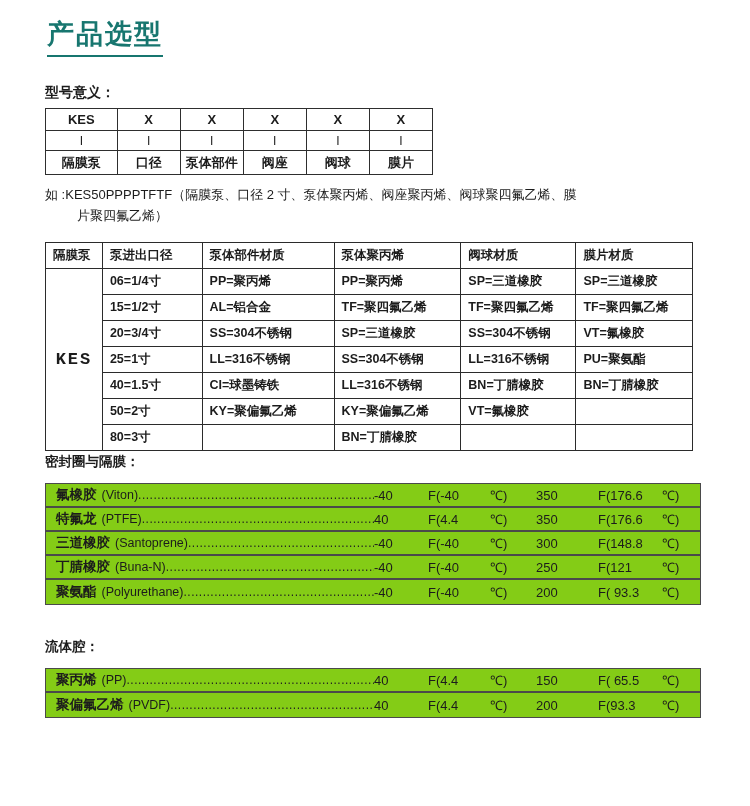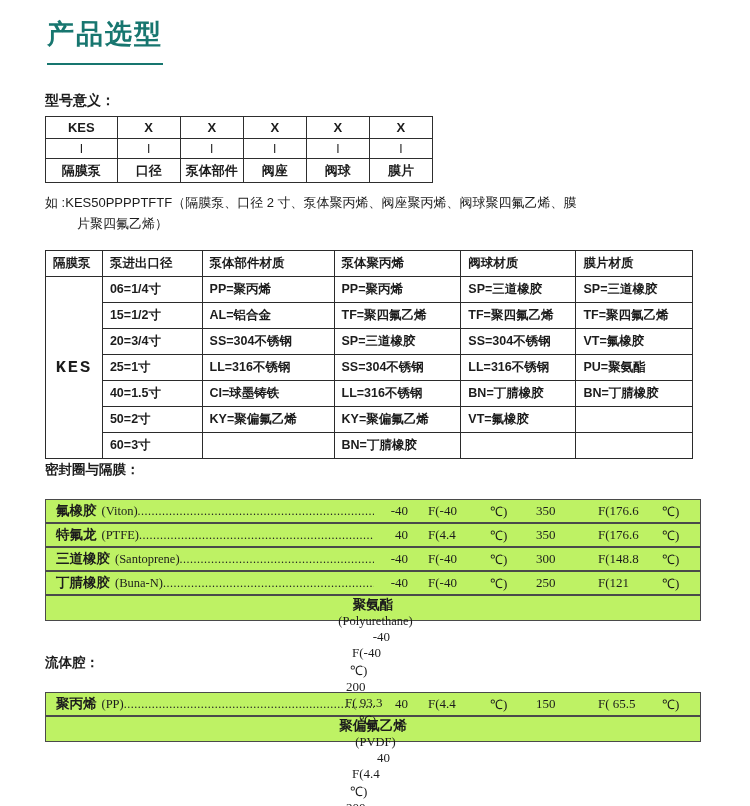--- a/index.html
+++ b/index.html
@@ -13,21 +13,21 @@
   .page { padding:16px 45px 0 45px; }
 
   
   .sec-title {
     display:inline-block;
     color:#17766F;
     font-size:27px;
     font-weight:700;
     letter-spacing:2px;
   }
-  .sec-title.underlined { border-bottom:2px solid #17766F; padding-bottom:11px; margin-left:2px; }
+  .sec-title.underlined { border-bottom:2px solid #17766F; padding-bottom:3px; margin-left:2px; }
   .sec-title.second { font-size:25px; margin-left:12px; margin-top:24px; }
 
   .sub-label { font-size:14px; font-weight:700; margin-top:27px; }
   .sub-label.tight { margin-top:2px; font-size:13.5px; }
   .sub-label.fluid { margin-top:33px; font-size:13.5px; }
 
   
   table.model {
     border-collapse:collapse;
     margin-top:6px;
@@ -80,39 +80,38 @@
   table.sel col.w1 { width:15.4%; }
   table.sel col.w2 { width:20.4%; }
   table.sel col.w3 { width:19.6%; }
   table.sel col.w4 { width:17.8%; }
   table.sel col.w5 { width:18.0%; }
 
   
   .ttable {
     width:656px;
     border:1px solid #4a4a4a;
-    margin-top:20px;
-    background:#bef264;
-    font-family:Liberation Serif, serif;
+    margin-top:12px;
+    background:#84cc16;
   }
   .trow {
     display:flex;
     align-items:center;
     height:24px;
     border-bottom:2px solid #4a4a4a;
     padding:0 10px;
     font-size:13px;
     white-space:pre;
   }
-  .trow:last-child { border-bottom:none;flex-direction:column; }
+  .trow:last-child { border-bottom:none; }
   .cn { font-weight:700; font-size:13.5px; flex:none; }
   .en { margin-left:5px; font-size:12.5px; flex:none; }
   .dots { flex:1; overflow:hidden; white-space:nowrap; font-size:12px; color:#222; }
   .dots::after { content:"....................................................................................................................................."; letter-spacing:0.5px; }
-  .v1 { flex:none; width:34px; text-align:right; }
+  .v1 { flex:none; width:34px; text-align:left; }
   .c2 { flex:none; width:62px; margin-left:20px; }
   .u1 { flex:none; width:46px; }
   .f2 { flex:none; width:54px; }
   .c3 { flex:none; width:64px; margin-left:8px; }
   .u2 { flex:none; width:28px; }
 </style>
 </head>
 <body>
 
 <div class="page">
@@ -220,21 +219,21 @@
       <td>BN=丁腈橡胶</td>
     </tr>
     <tr>
       <td>50=2寸</td>
       <td>KY=聚偏氟乙烯</td>
       <td>KY=聚偏氟乙烯</td>
       <td>VT=氟橡胶</td>
       <td></td>
     </tr>
     <tr>
-      <td>60=3寸</td>
+      <td>80=3寸</td>
       <td></td>
       <td>BN=丁腈橡胶</td>
       <td></td>
       <td></td>
     </tr>
   </tbody>
     </table>
 
 
   <div class="sub-label tight">密封圈与隔膜：</div>

